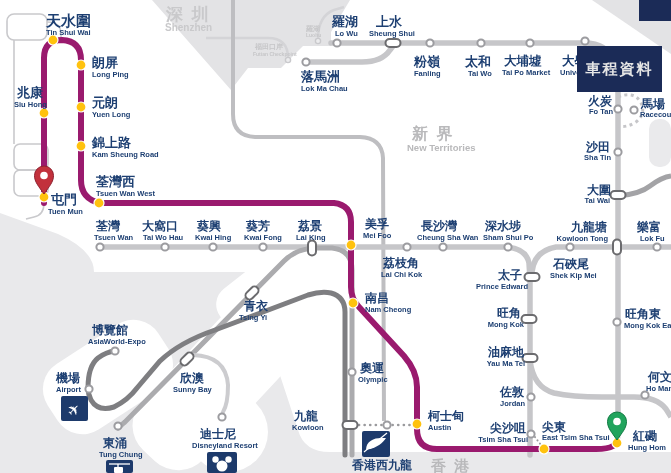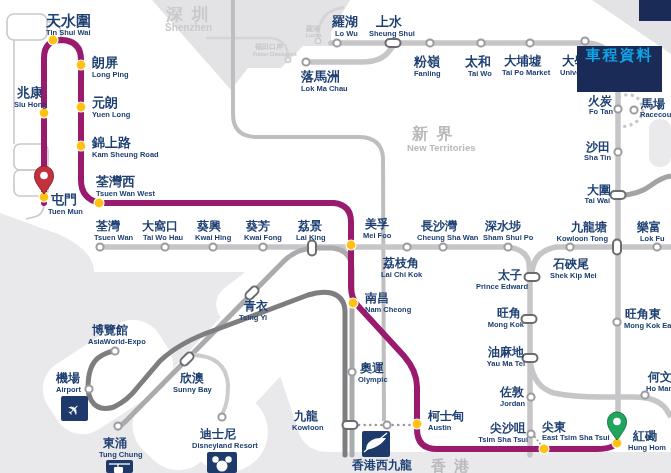--- a/index.html
+++ b/index.html
@@ -1,22 +1,22 @@
 <!DOCTYPE html>
 <html><head>
 <meta charset="utf-8">
 <style>
   html,body{margin:0;padding:0;}
   body{width:671px;height:473px;overflow:hidden;position:relative;background:#fff;
        font-family:"Liberation Sans","DejaVu Sans",sans-serif;}
   #map{position:absolute;left:0;top:0;}
   svg text{font-family:"Liberation Sans","DejaVu Sans",sans-serif;}
   #journey-panel{position:absolute;left:577px;top:46px;width:85px;height:46px;
-      display:flex;align-items:flex-start;justify-content:center;
-      color:#0ea5e9;font-size:15px;font-weight:bold;letter-spacing:2px;z-index:5;}
+      display:flex;align-items:center;justify-content:center;
+      color:#e5e5e5;font-size:15px;font-weight:bold;letter-spacing:2px;z-index:5;}
   #overlay-corner{position:absolute;left:639px;top:0;width:32px;height:21px;z-index:5;}
 </style>
 </head>
 <body>
 
 <svg id="map" width="671" height="473" viewBox="0 0 671 473">
 
   <path class="region-gray" d="M0,213 L58,234 Q94,250 94,272 L246,272 L298,430 Q304,452 330,452 L671,452 L671,473 L0,473 Z" fill="#E9E9EB"></path>
   <path class="region-sz" d="M152,0 L350,0 L331,32 L331,46 L303,46 L281,68 L248,68 L231,90 Z" fill="#E3E3E5"></path>
   <path class="region-sz" d="M592,0 L671,0 L671,54 Z" fill="#E3E3E5"></path>

